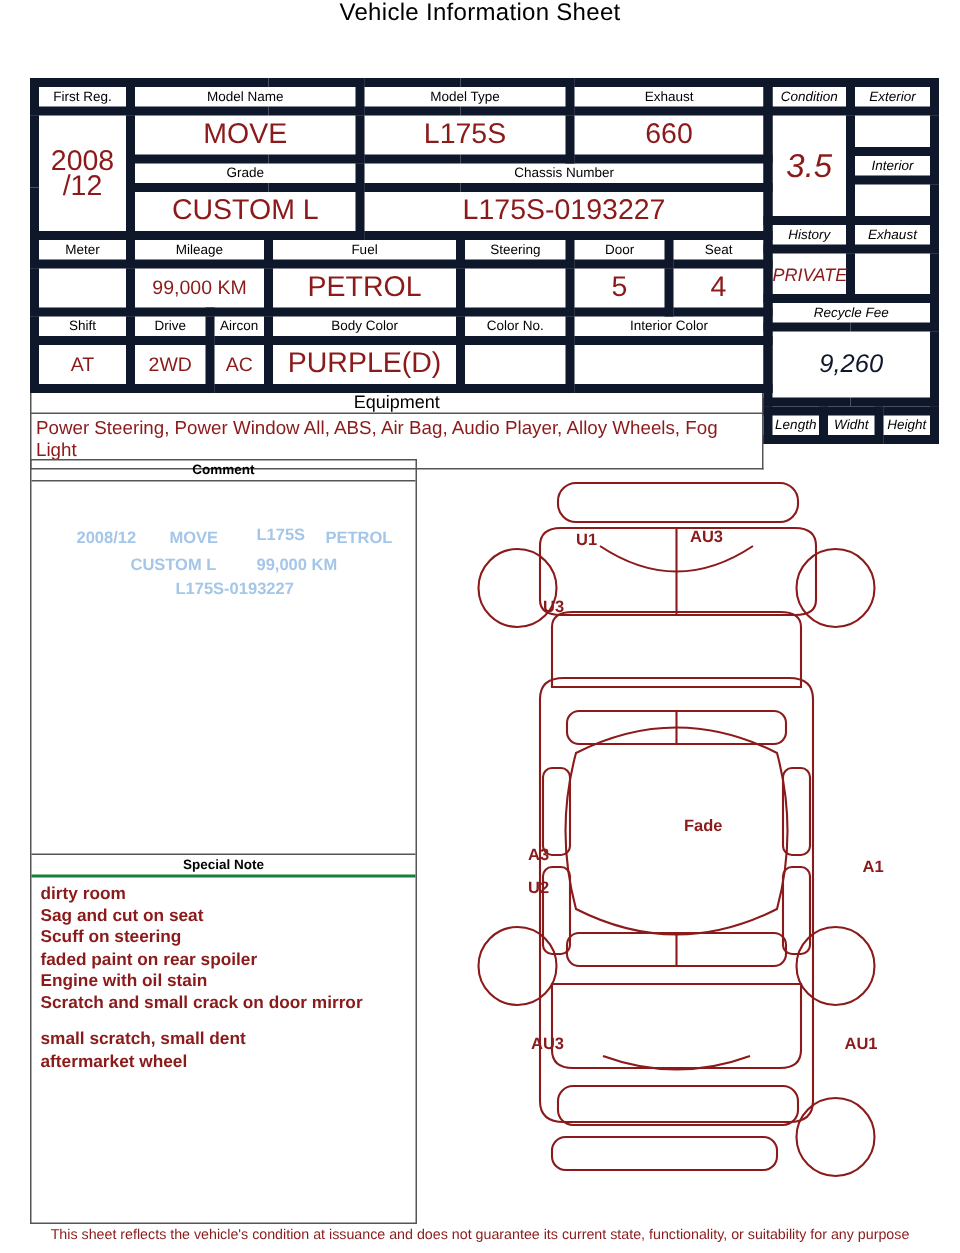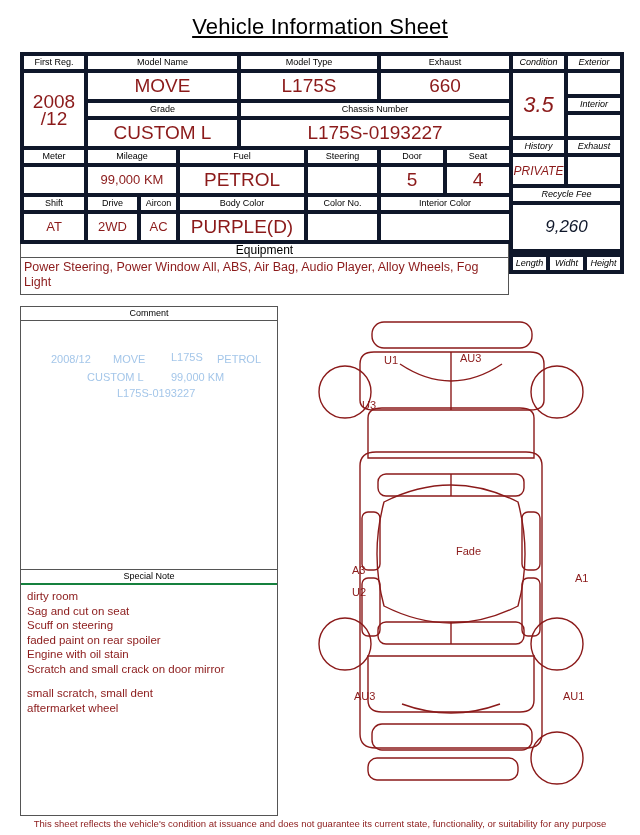--- a/index.html
+++ b/index.html
@@ -17,39 +17,37 @@
   }
   .page {
     position: relative;
     width: 640px;
     height: 835px;
     box-sizing: border-box;
   }
   .title {
     text-align: center;
     color: #000;
-    font-size: 22px;
+    font-size: 16px;
     font-weight: normal;
-    padding-top: 14px;
     padding-bottom: 10px;
     letter-spacing: 0.2px;
-    text-decoration: underline;
   }
   .sheet {
     position: absolute;
     left: 20px;
     top: 52px;
     width: 600px;
   }
   table.grid {
     border-collapse: collapse;
     table-layout: fixed;
   }
   table.grid td {
-    border: 4px solid #0f172a;
+    border: 6px solid #0f172a;
     padding: 0;
     vertical-align: middle;
     text-align: center;
   }
   .hdr {
     color: #000;
     font-size: 9px;
     height: 13px;
     line-height: 13px;
     font-family: "Liberation Sans", sans-serif;
@@ -111,20 +109,21 @@
     font-size: 17px;
     color: #0f172a;
   }
   
   .lower {
     position: absolute;
     left: 20px;
     top: 306px;
     width: 600px;
     height: 512px;
+    font-weight: bold;
   }
   .comment-box {
     position: absolute;
     left: 0;
     top: 0;
     width: 258px;
     height: 510px;
     border: 1px solid #555;
     box-sizing: border-box;
   }

